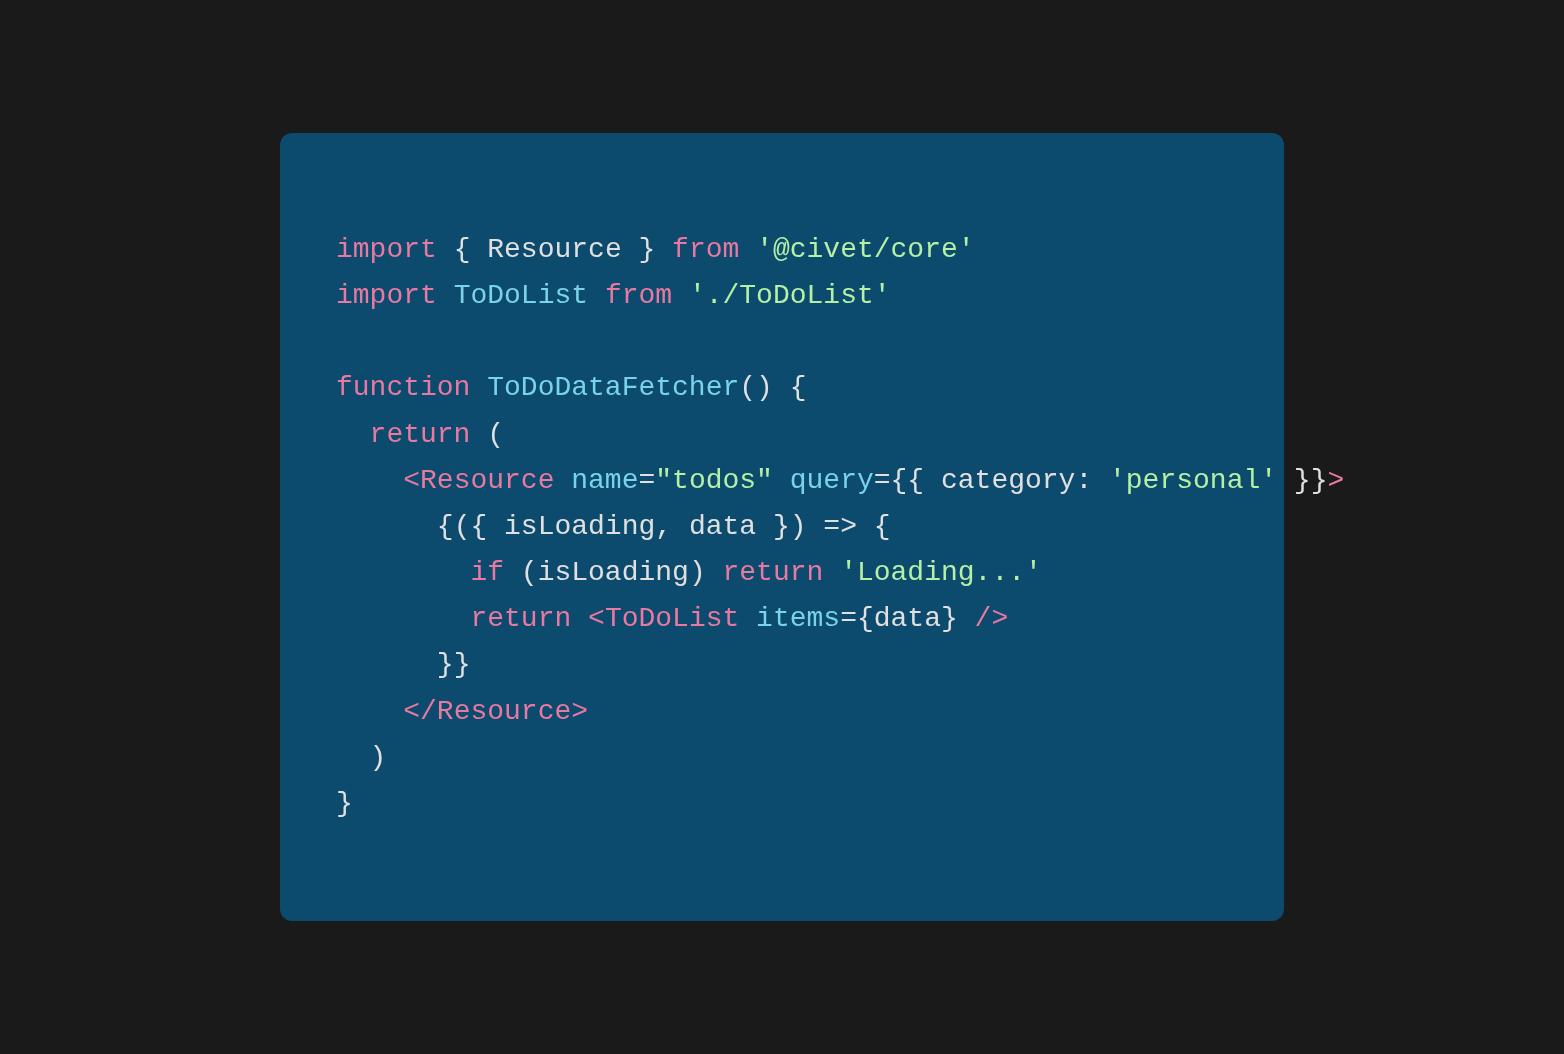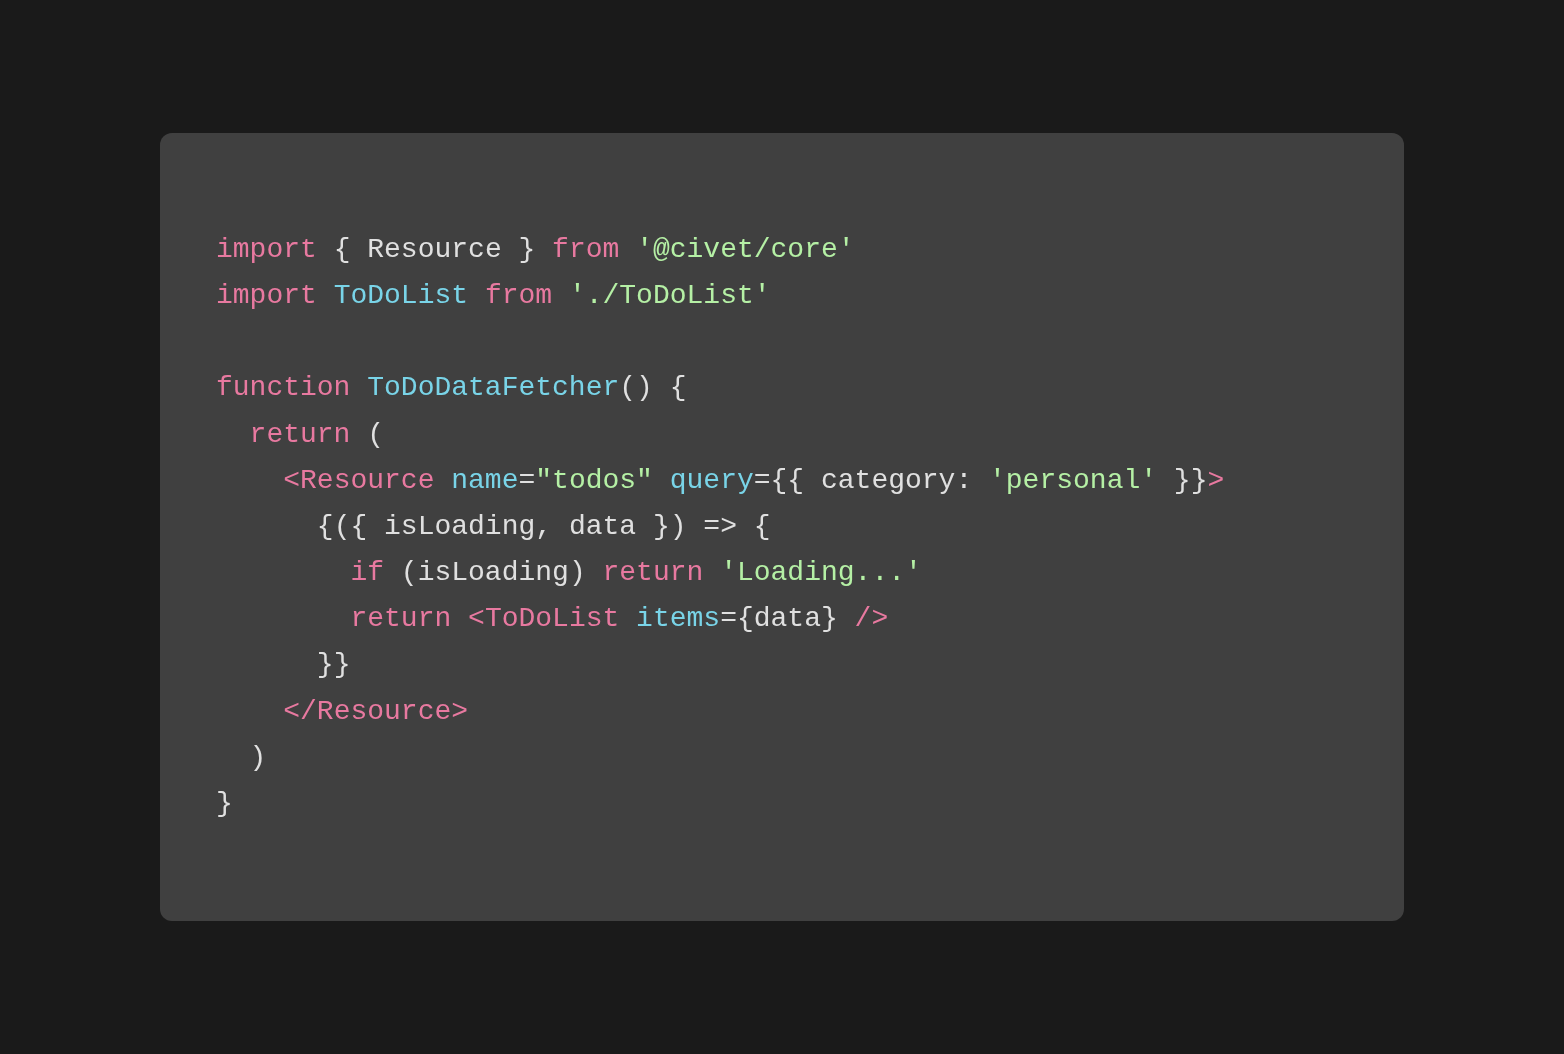--- a/index.html
+++ b/index.html
@@ -12,24 +12,24 @@
       width: 1564px;
       height: 1054px;
       background-color: #1a1a1a;
       display: flex;
       align-items: center;
       justify-content: center;
       font-family: 'Courier New', Courier, monospace;
     }
 
     .code-window {
-      background-color: #404040;
+      background-color: #0c4a6e;
       border-radius: 12px;
       padding: 48px 56px;
-      width: 1244px;
+      width: 1004px;
       min-height: 740px;
       display: flex;
       flex-direction: column;
       justify-content: flex-start;
     }
 
     .code-block {
       font-size: 28px;
       line-height: 1.65;
       white-space: pre;

